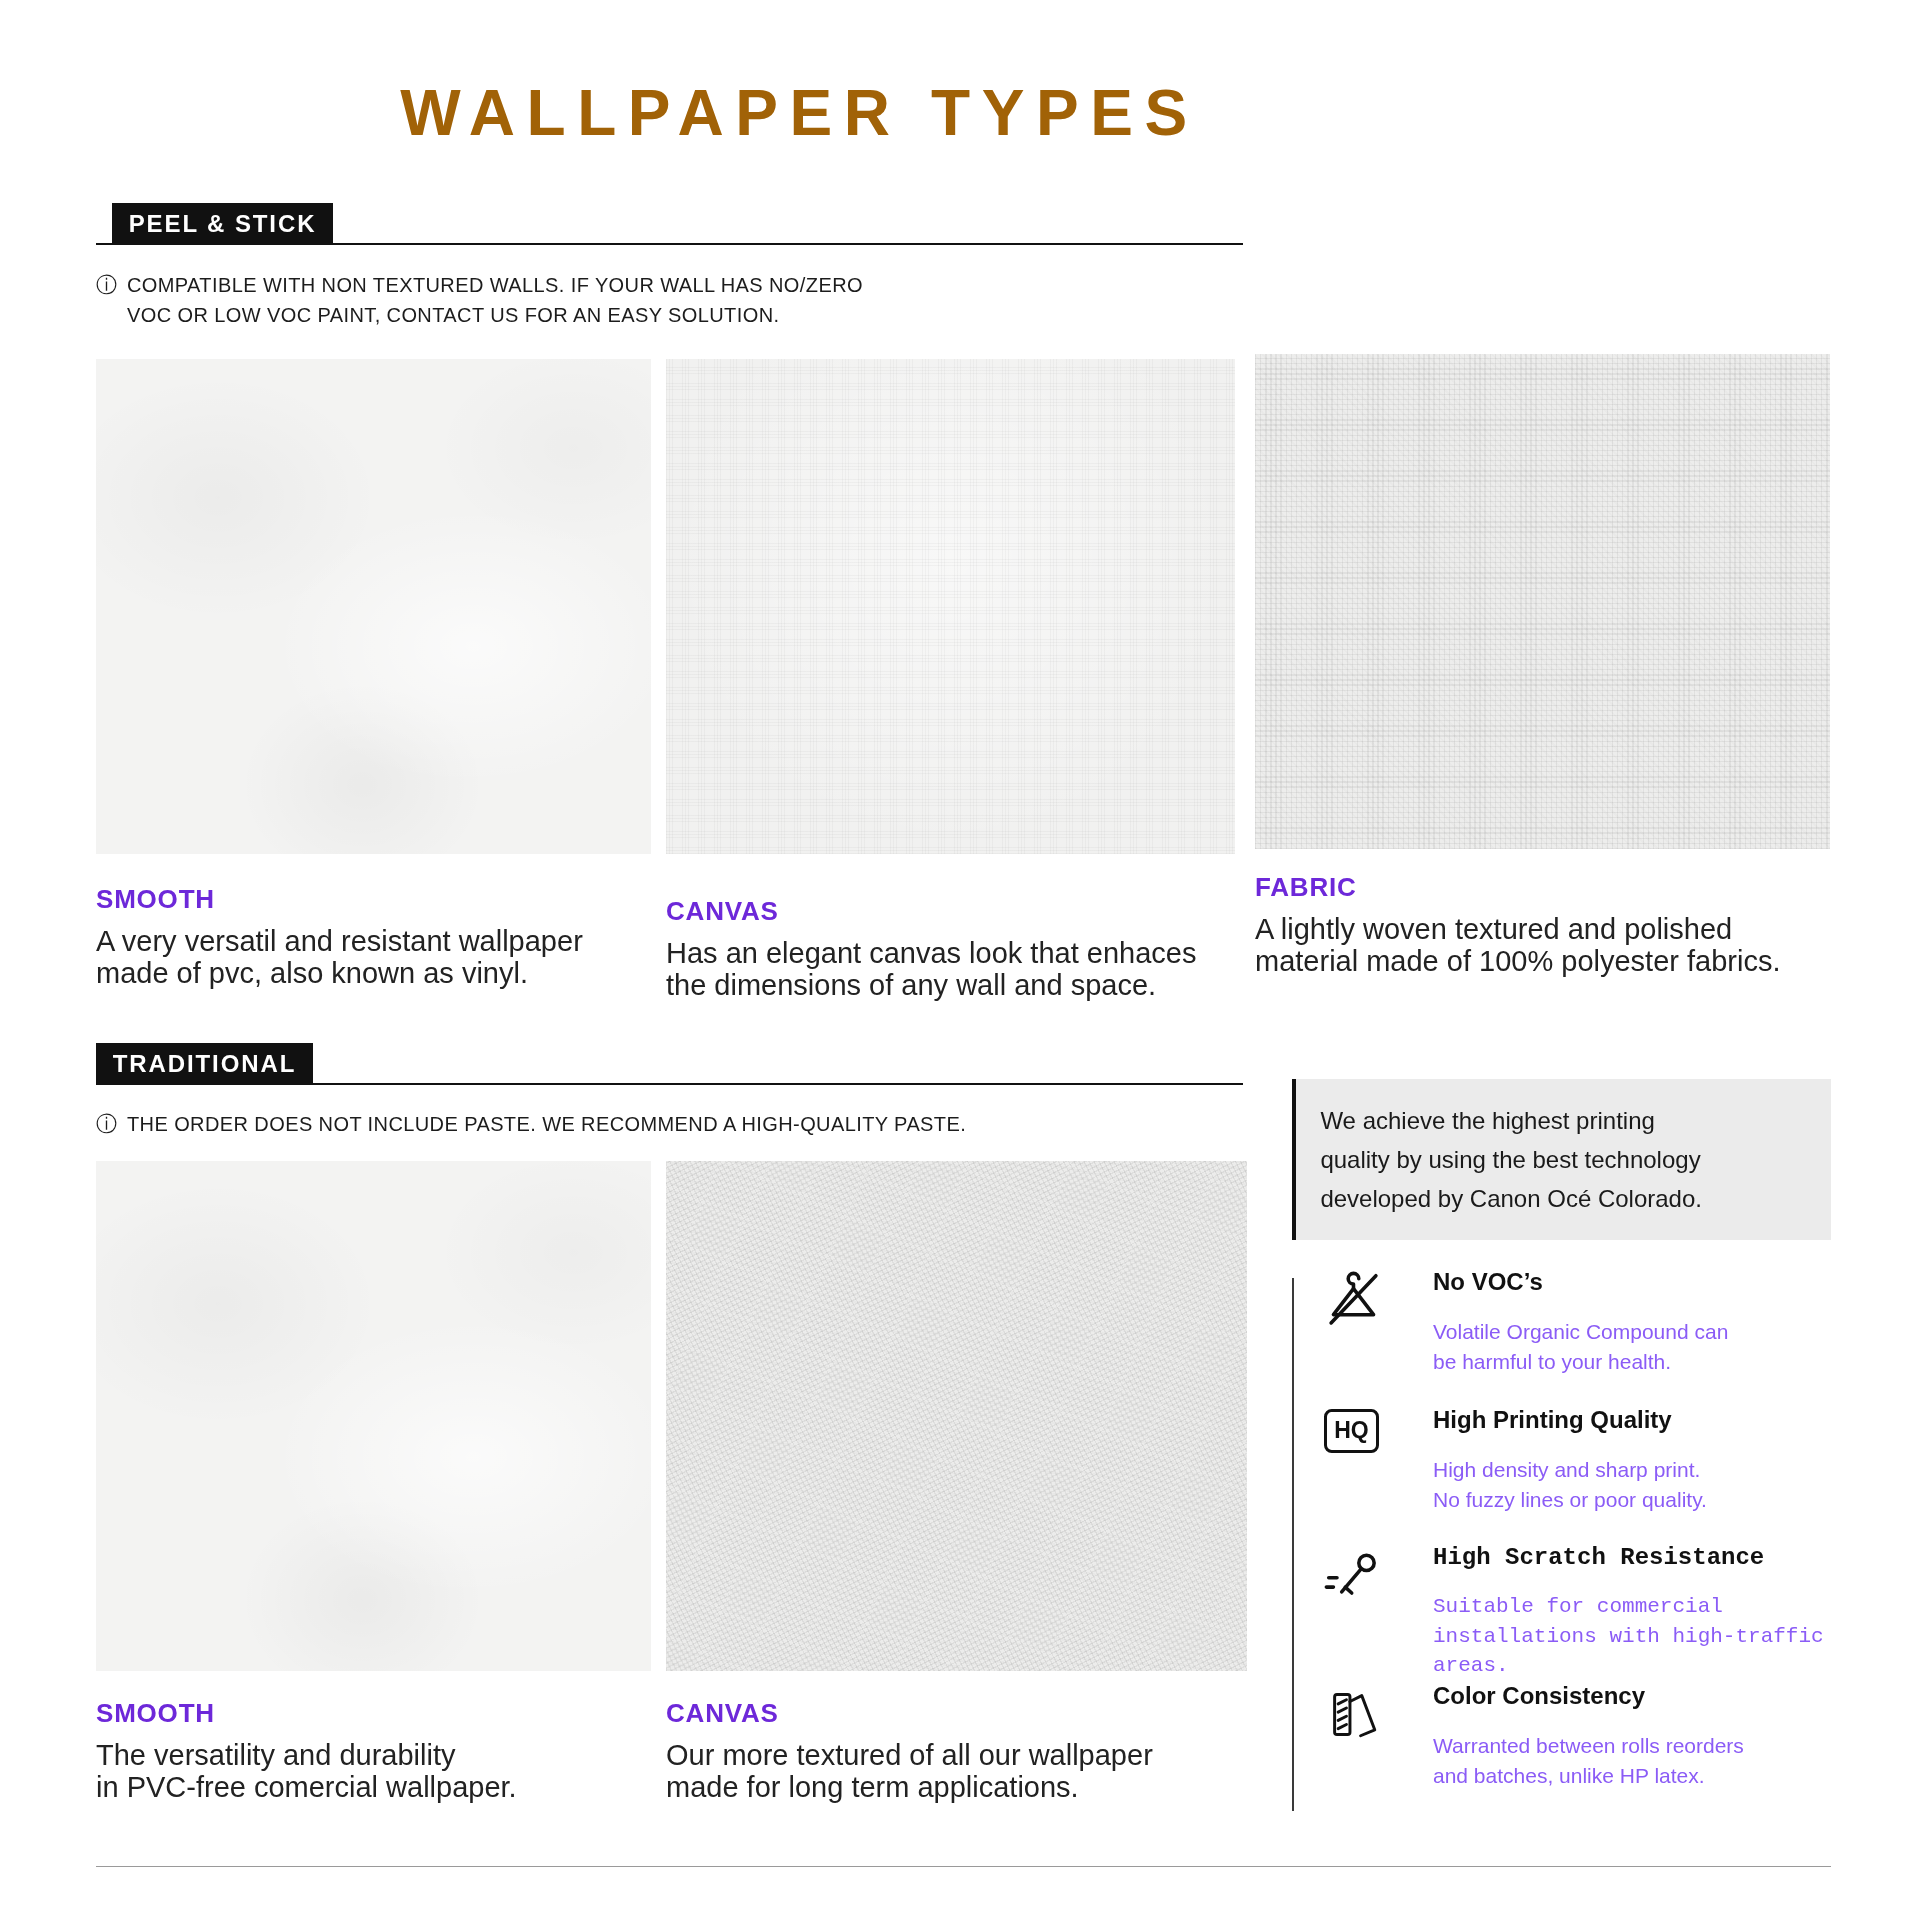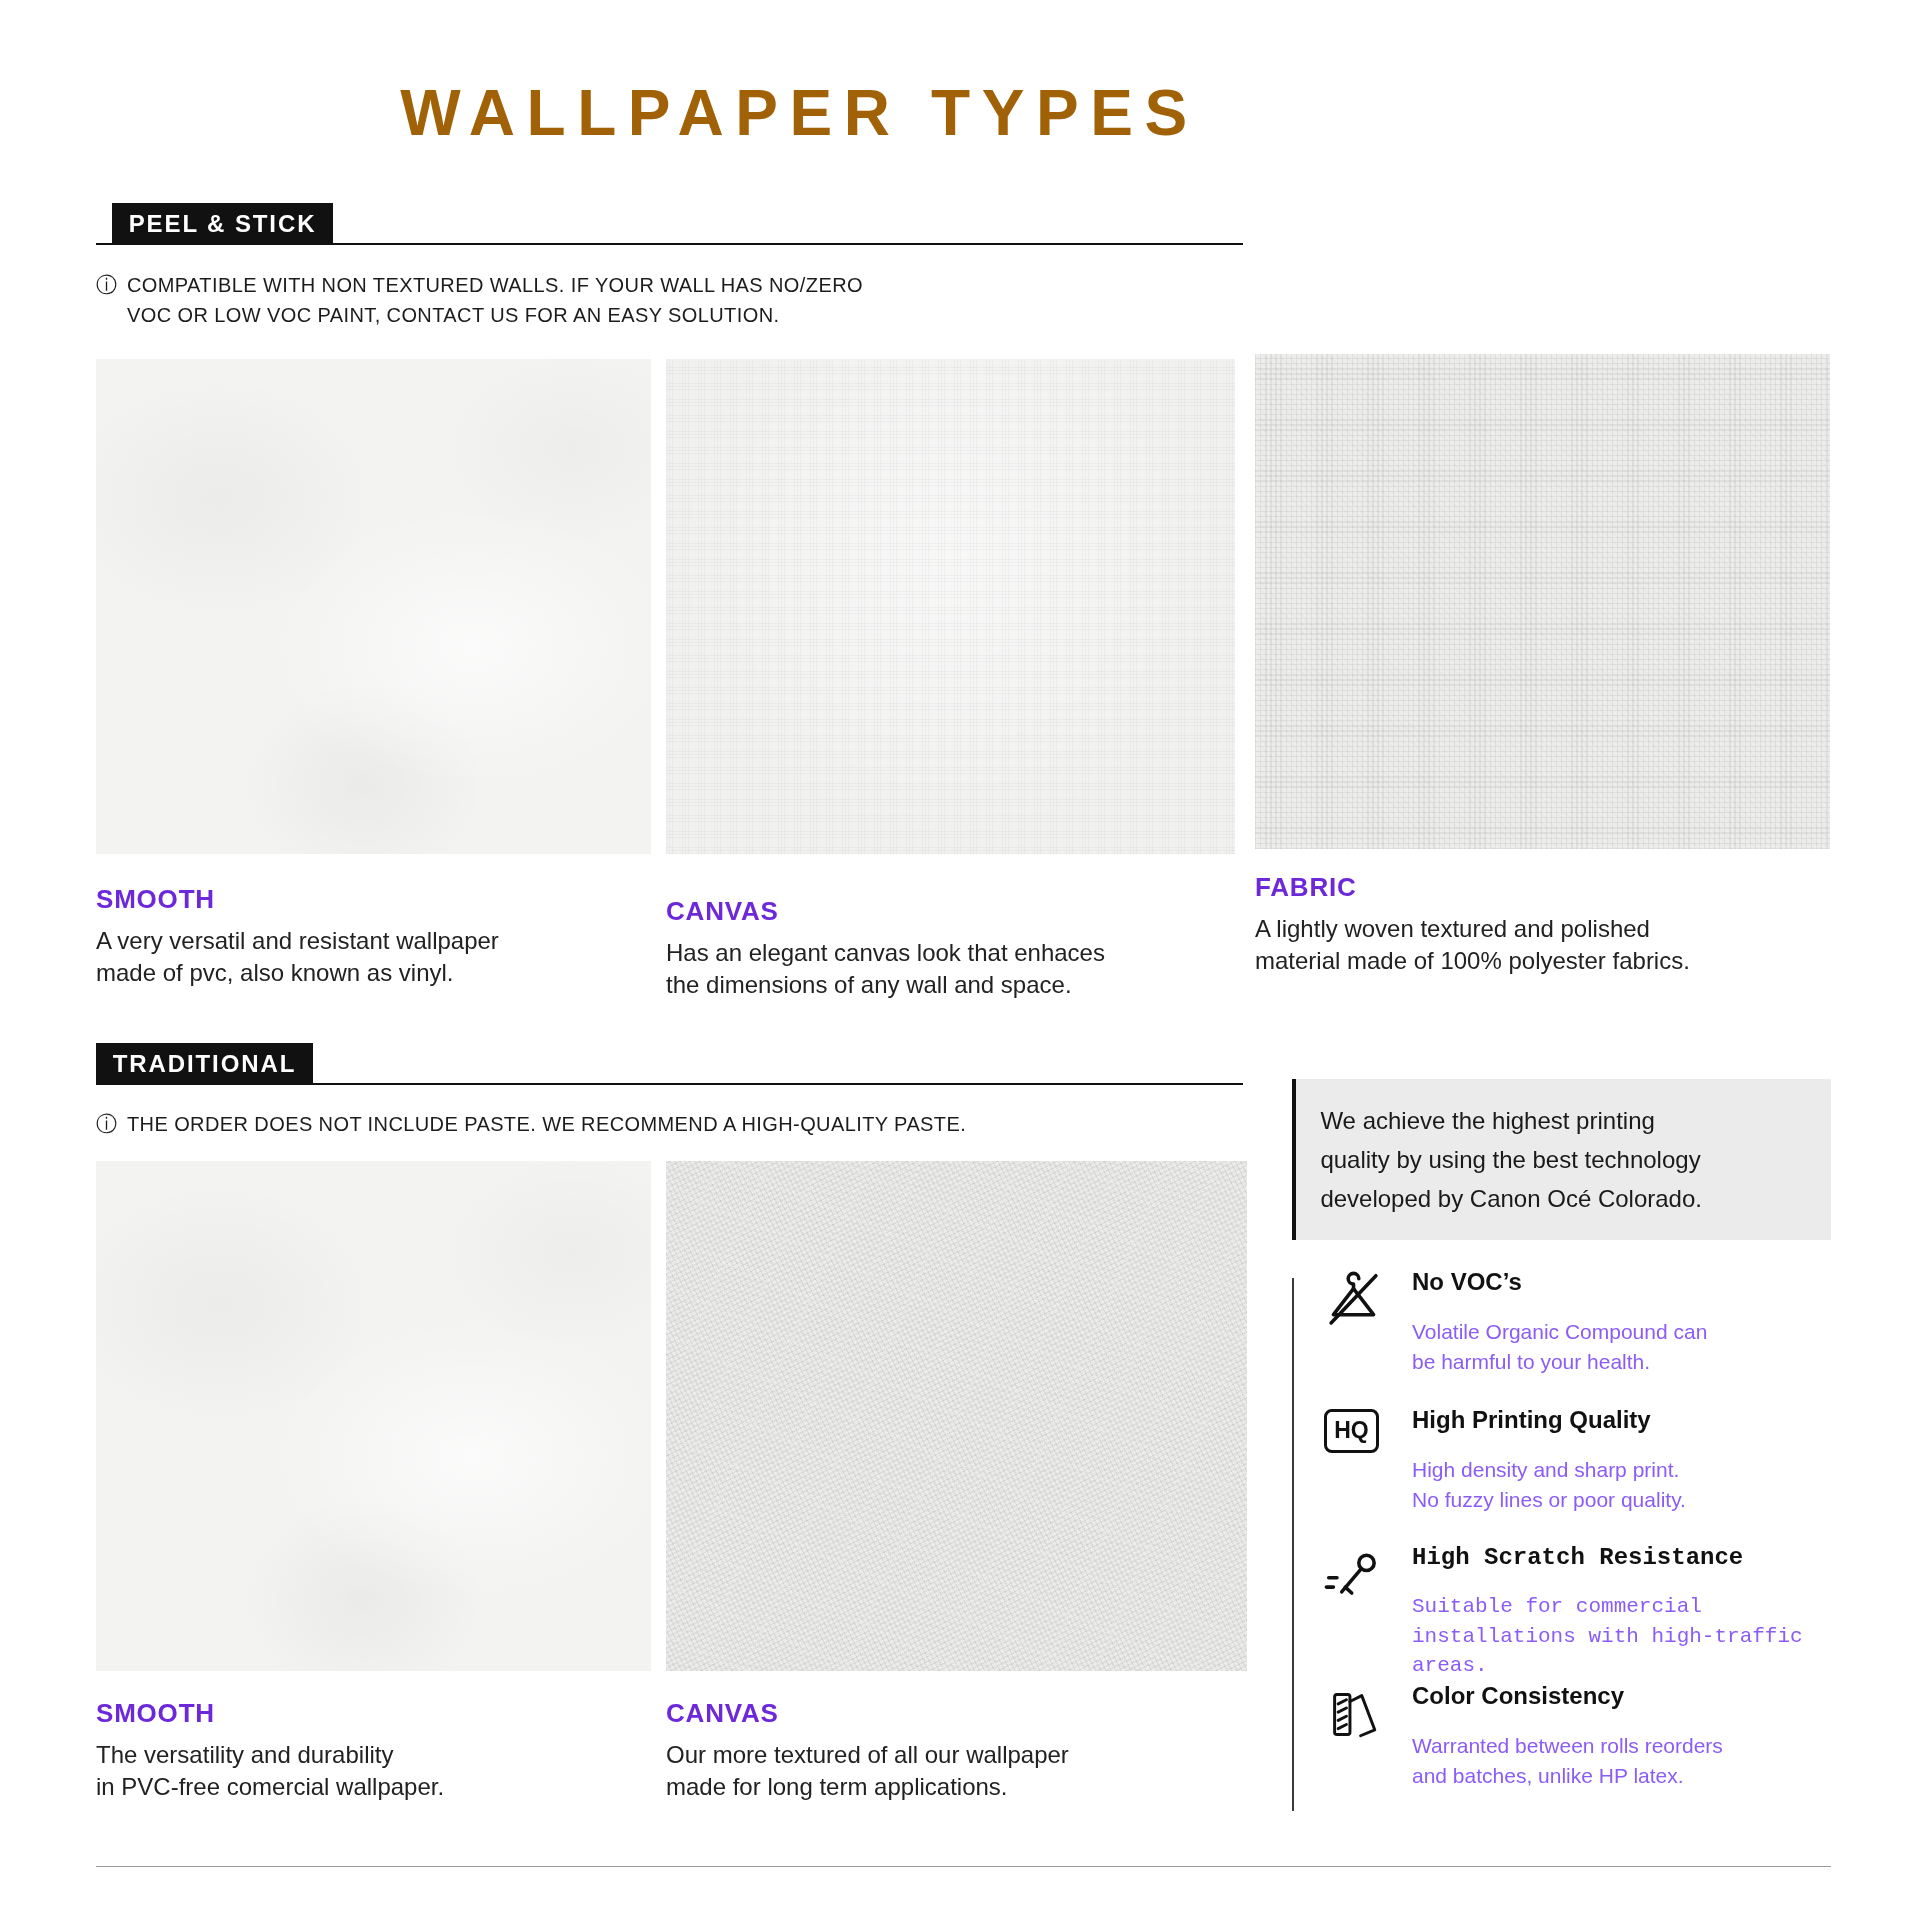--- a/index.html
+++ b/index.html
@@ -26,21 +26,21 @@
     position:absolute; display:flex; gap:9.6px;
     font-size:20px; font-weight:500; letter-spacing:0.4px;
     line-height:30px; color:#1c1c1c;
   }
   .note .txt { white-space:pre-line; }
   .info-glyph { font-size:21px; line-height:30px; }
   .col { position:absolute; }
   .swatch { width:100%; }
   .cap-title { font-size:26px; font-weight:700; letter-spacing:0.8px; color:#6d28d9; }
   .cap-desc {
-    font-size:24px; line-height:32px; margin-top:10.3px;
+    font-size:29px; line-height:32px; margin-top:10.3px;
     white-space:pre-line; color:#222;
   }
   
   .tex-smooth {
     background-color:#f3f3f2;
     background-image:
       radial-gradient(ellipse 270px 205px at 22% 28%, rgba(0,0,0,0.03), transparent 60%),
       radial-gradient(ellipse 334px 231px at 68% 58%, rgba(255,255,255,0.65), transparent 60%),
       radial-gradient(ellipse 205px 173px at 48% 86%, rgba(0,0,0,0.035), transparent 60%),
       radial-gradient(ellipse 231px 167px at 86% 18%, rgba(0,0,0,0.025), transparent 60%);
@@ -67,21 +67,21 @@
       repeating-linear-gradient(12deg, rgba(0,0,0,0.02) 0 2.6px, transparent 2.6px 7px);
   }
   
   .quote {
     position:absolute; left:1292px; top:1079px; width:539px;
     background:#ebebeb; border-left:4.5px solid #111;
     padding:22px 24.4px; font-size:24px; line-height:39px;
     font-weight:500; white-space:pre-line; color:#1a1a1a;
   }
   .vline { position:absolute; left:1292px; top:1278px; width:1.9px; height:533px; background:#3a3a3a; }
-  .feature { position:absolute; left:1324px; width:526px; display:flex; gap:17px; }
+  .feature { position:absolute; left:1324px; width:526px; display:flex; gap:38px; }
   .f-icon { width:71px; flex:0 0 71px; display:flex; justify-content:flex-start; align-items:flex-start; padding-top:2.6px; }
   .f-title { font-size:24px; font-weight:700; color:#111; }
   .f-desc { font-size:21px; line-height:29.5px; margin-top:21px; white-space:pre-line; color:#8b5cf6; }
   .hq-box {
     width:55px; height:44px; border:3.9px solid #111; border-radius:7.7px;
     display:flex; align-items:center; justify-content:center;
     font-size:23px; font-weight:700; color:#111;
   }
   .bottom-rule { position:absolute; left:96px; top:1866px; width:1735px; height:1.3px; background:#9a9a9a; }
 </style>

